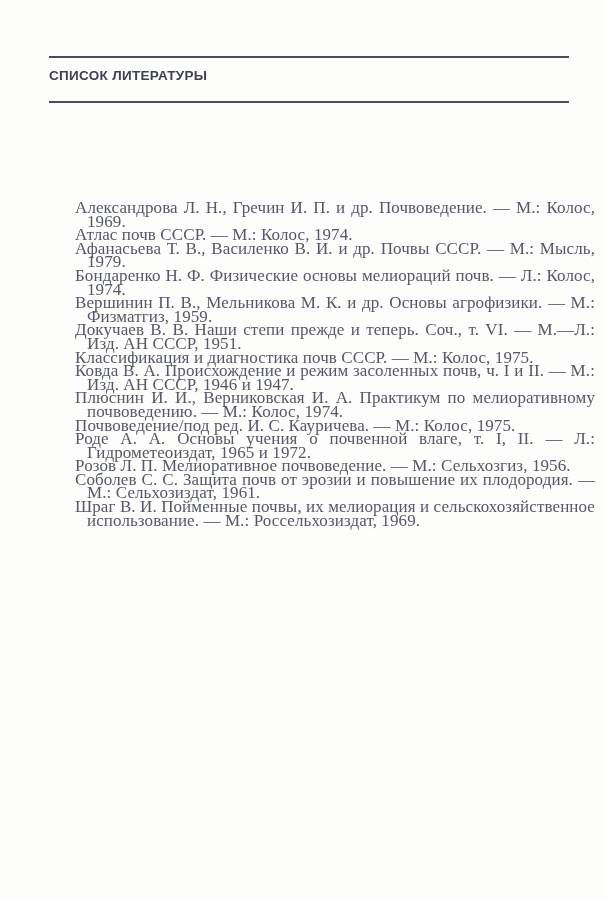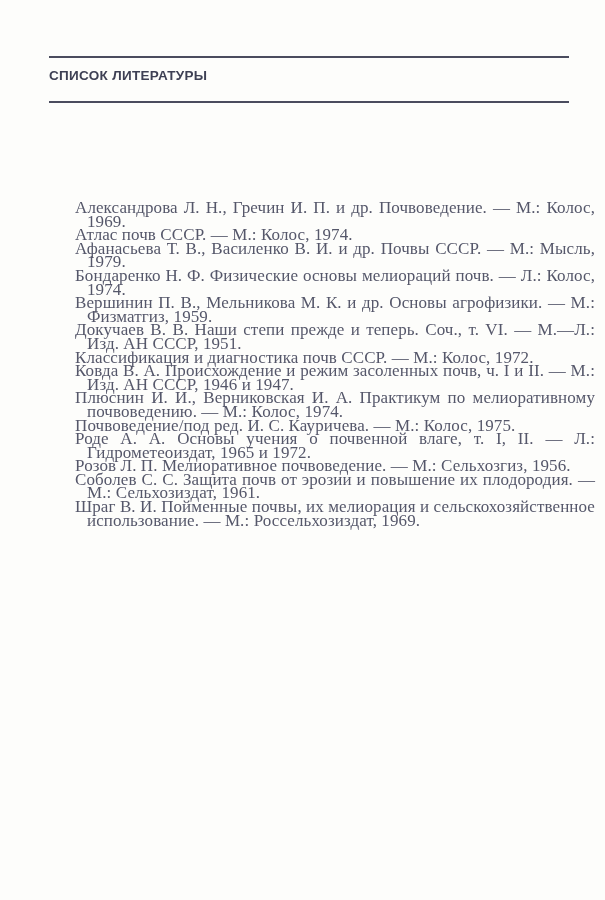--- a/index.html
+++ b/index.html
@@ -28,21 +28,21 @@
 <div class="title">СПИСОК ЛИТЕРАТУРЫ</div>
 <div class="rule bottom"></div>
 
 <div class="refs">
   <div class="ref">Александрова Л. Н., Гречин И. П. и др. Почвоведение. — М.: Колос, 1969.</div>
   <div class="ref">Атлас почв СССР. — М.: Колос, 1974.</div>
   <div class="ref">Афанасьева Т. В., Василенко В. И. и др. Почвы СССР. — М.: Мысль, 1979.</div>
   <div class="ref">Бондаренко Н. Ф. Физические основы мелиораций почв. — Л.: Колос, 1974.</div>
   <div class="ref">Вершинин П. В., Мельникова М. К. и др. Основы агрофизики. — М.: Физматгиз, 1959.</div>
   <div class="ref">Докучаев В. В. Наши степи прежде и теперь. Соч., т. VI. — М.—Л.: Изд. АН СССР, 1951.</div>
-  <div class="ref">Классификация и диагностика почв СССР. — М.: Колос, 1972.</div>
+  <div class="ref">Классификация и диагностика почв СССР. — М.: Колос, 1975.</div>
   <div class="ref">Ковда В. А. Происхождение и режим засоленных почв, ч. I и II. — М.: Изд. АН СССР, 1946 и 1947.</div>
   <div class="ref">Плюснин И. И., Верниковская И. А. Практикум по мелиоративному почвоведению. — М.: Колос, 1974.</div>
   <div class="ref">Почвоведение/под ред. И. С. Кауричева. — М.: Колос, 1975.</div>
   <div class="ref">Роде А. А. Основы учения о почвенной влаге, т. I, II. — Л.: Гидрометеоиздат, 1965 и 1972.</div>
   <div class="ref">Розов Л. П. Мелиоративное почвоведение. — М.: Сельхозгиз, 1956.</div>
   <div class="ref">Соболев С. С. Защита почв от эрозии и повышение их плодородия. — М.: Сельхозиздат, 1961.</div>
   <div class="ref">Шраг В. И. Пойменные почвы, их мелиорация и сельскохозяйственное использование. — М.: Россельхозиздат, 1969.</div>
 </div>
 
 </body></html>

